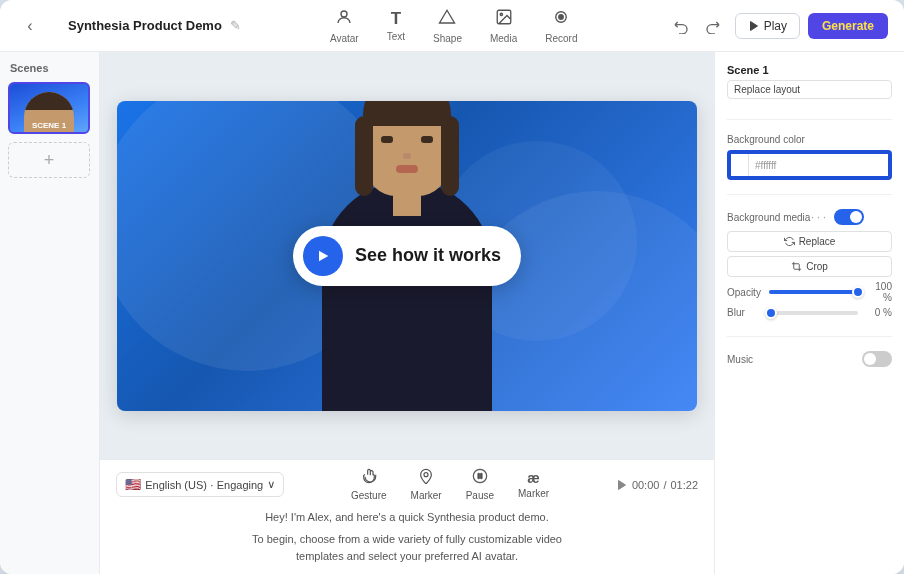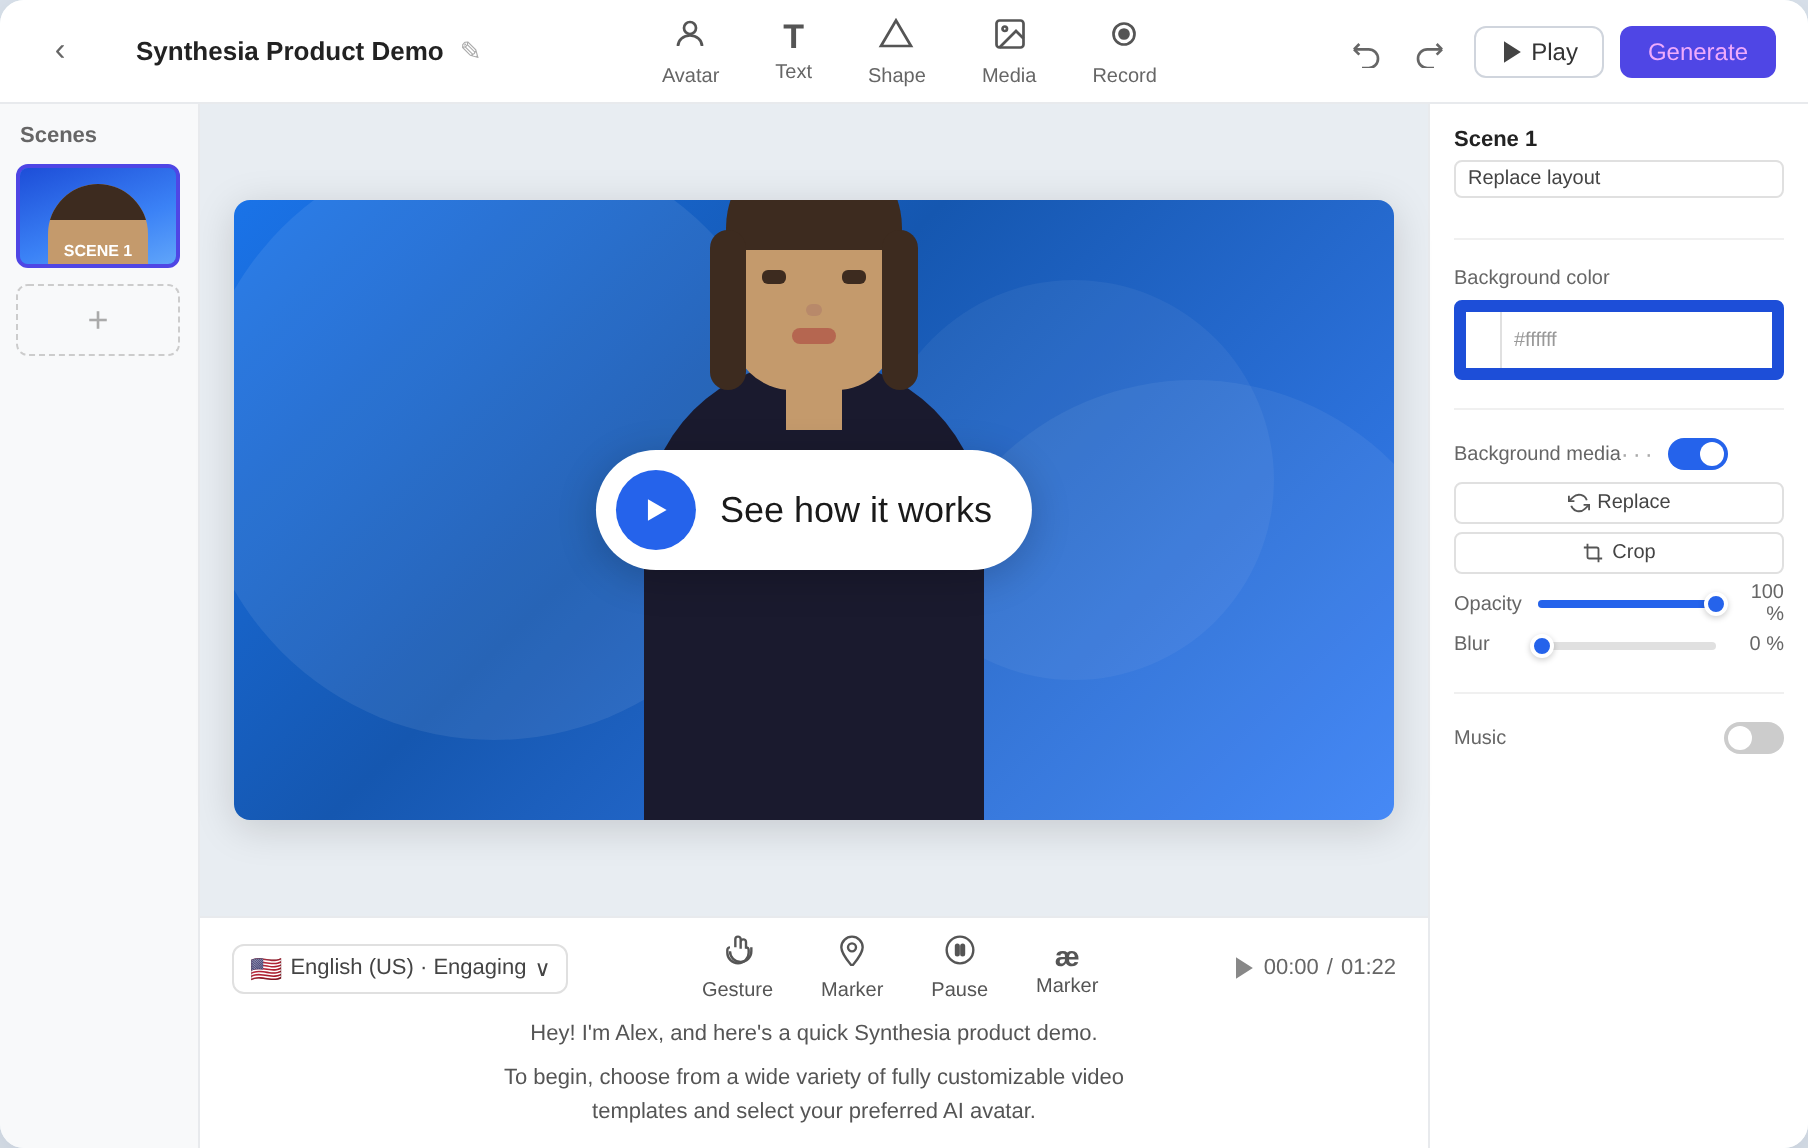--- a/index.html
+++ b/index.html
@@ -81,23 +81,23 @@
       border: none; background: transparent; cursor: pointer;
       color: #666; font-size: 16px; border-radius: 4px;
     }
     .play-btn {
       display: flex; align-items: center; gap: 4px;
       border: 1px solid #d0d5dd; background: #fff;
       border-radius: 6px; padding: 5px 12px;
       font-size: 12px; font-weight: 500; color: #333; cursor: pointer;
     }
     .generate-btn {
-      background: #4f46e5; color: #f0abfc;
+      background: #4f46e5; color: #fde047;
       border: none; border-radius: 6px;
-      padding: 6px 14px; font-size: 12px; font-weight: 400;
+      padding: 6px 14px; font-size: 12px; font-weight: 700;
       cursor: pointer;
     }
     
     .main-content {
       display: flex;
       flex: 1;
       overflow: hidden;
     }
     
     .scenes-panel {
@@ -203,21 +203,21 @@
     .cta-play {
       width: 40px; height: 40px;
       background: #2563eb;
       border-radius: 50%;
       display: flex; align-items: center; justify-content: center;
       flex-shrink: 0;
     }
     .cta-play svg { fill: #fff; }
     .cta-text {
       font-size: 18px;
-      font-weight: 400;
+      font-weight: 700;
       color: #1a1a1a;
     }
     
     .bottom-bar {
       background: #fff;
       border-top: 1px solid #e8eaed;
       padding: 8px 16px;
       display: flex;
       flex-direction: column;
       gap: 8px;
@@ -285,22 +285,22 @@
     }
     .panel-select {
       flex: 1;
       border: 1px solid #e0e0e0; border-radius: 4px;
       padding: 3px 6px; font-size: 10px; color: #444;
       background: #fff; cursor: pointer;
       appearance: none;
     }
     .color-input-row {
       display: flex; align-items: center;
-      border: 6px solid #1d4ed8; border-radius: 4px;
-      overflow: hidden; height: 40px;
+      border: 4px solid #1d4ed8; border-radius: 4px;
+      overflow: hidden; height: 30px;
     }
     .color-swatch {
       width: 18px; height: 100%;
       background: #ffffff; border-right: 1px solid #e0e0e0;
       flex-shrink: 0;
     }
     .color-hex {
       font-size: 10px; color: #999;
       padding: 0 6px; flex: 1;
     }

